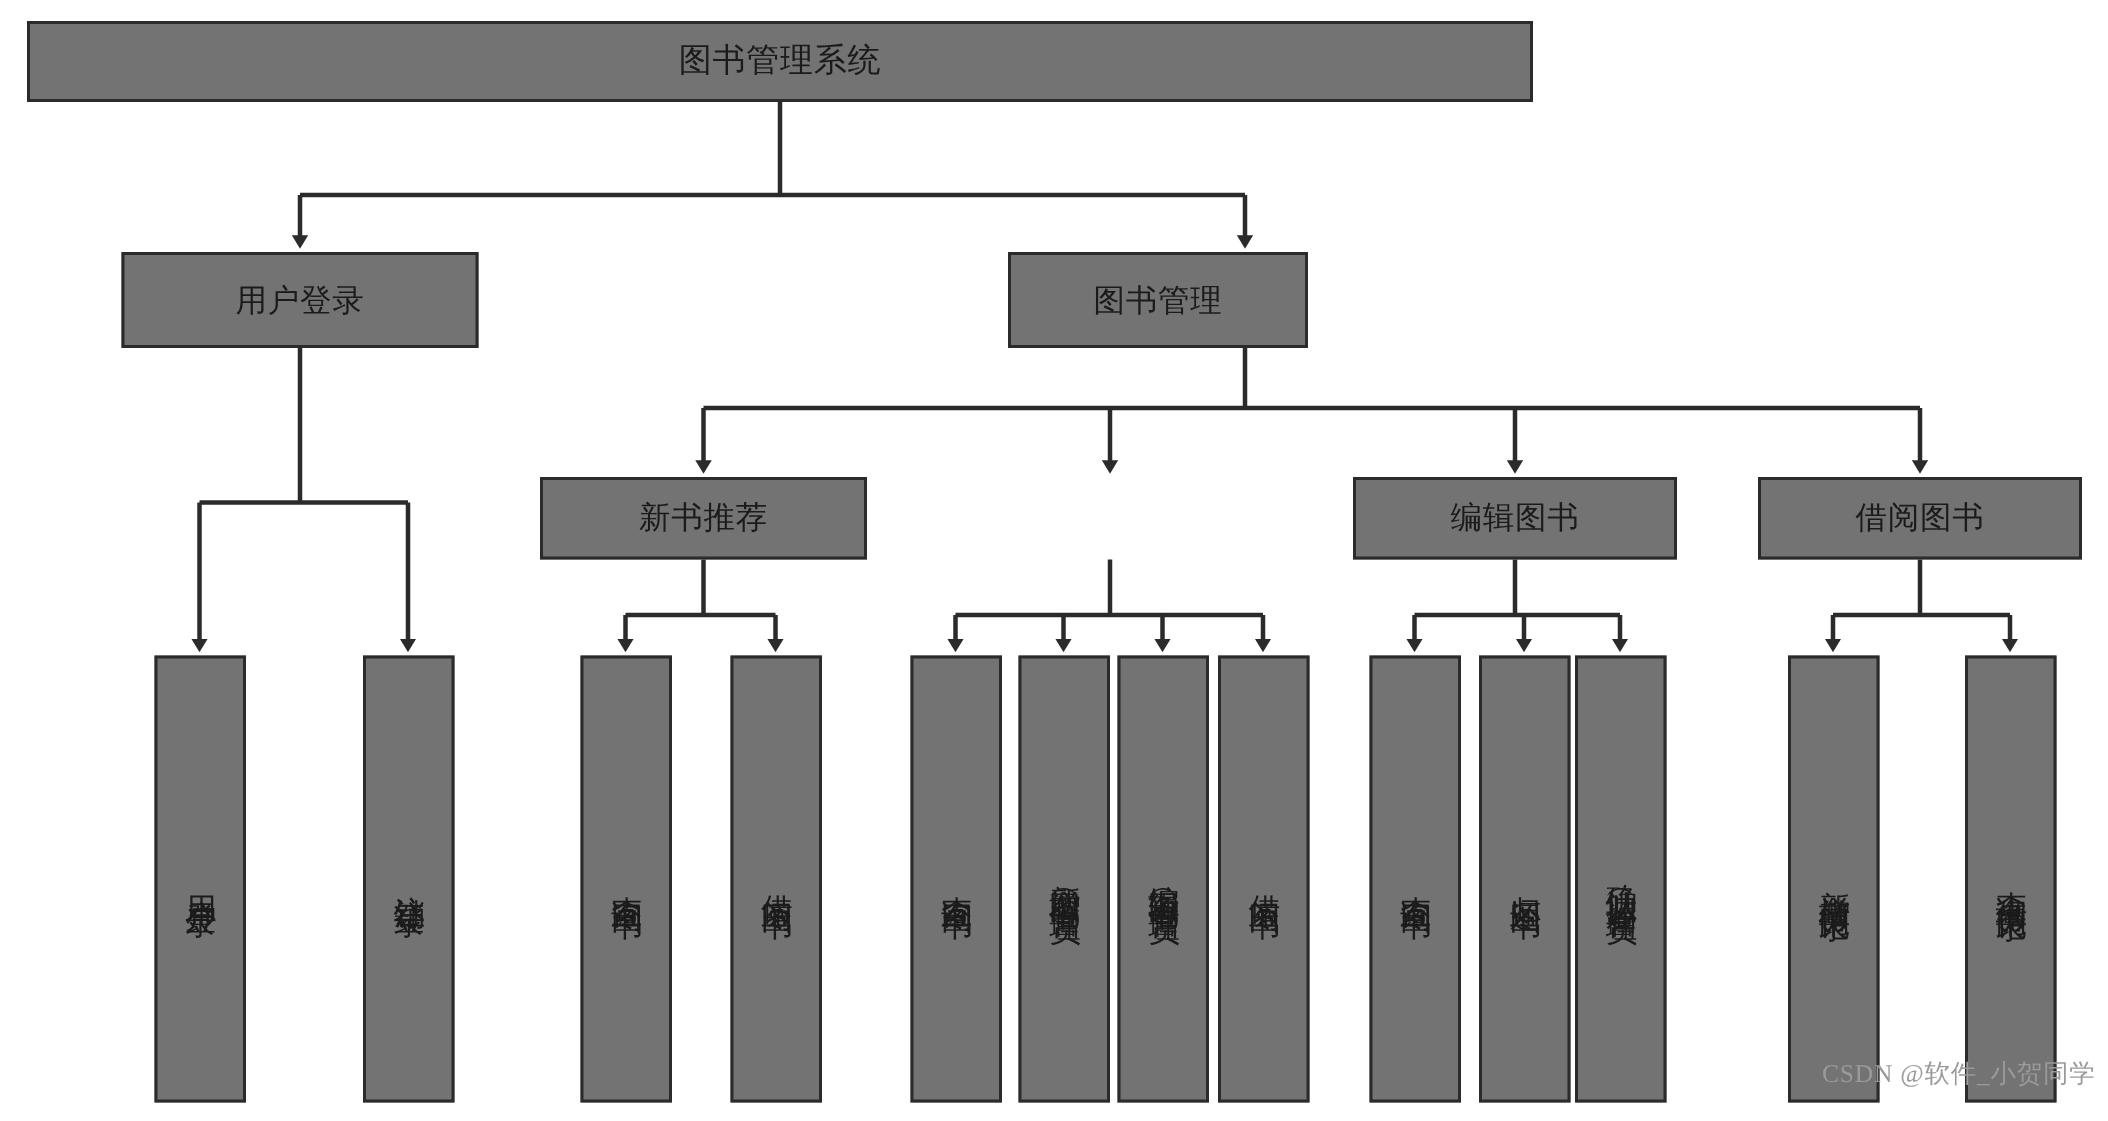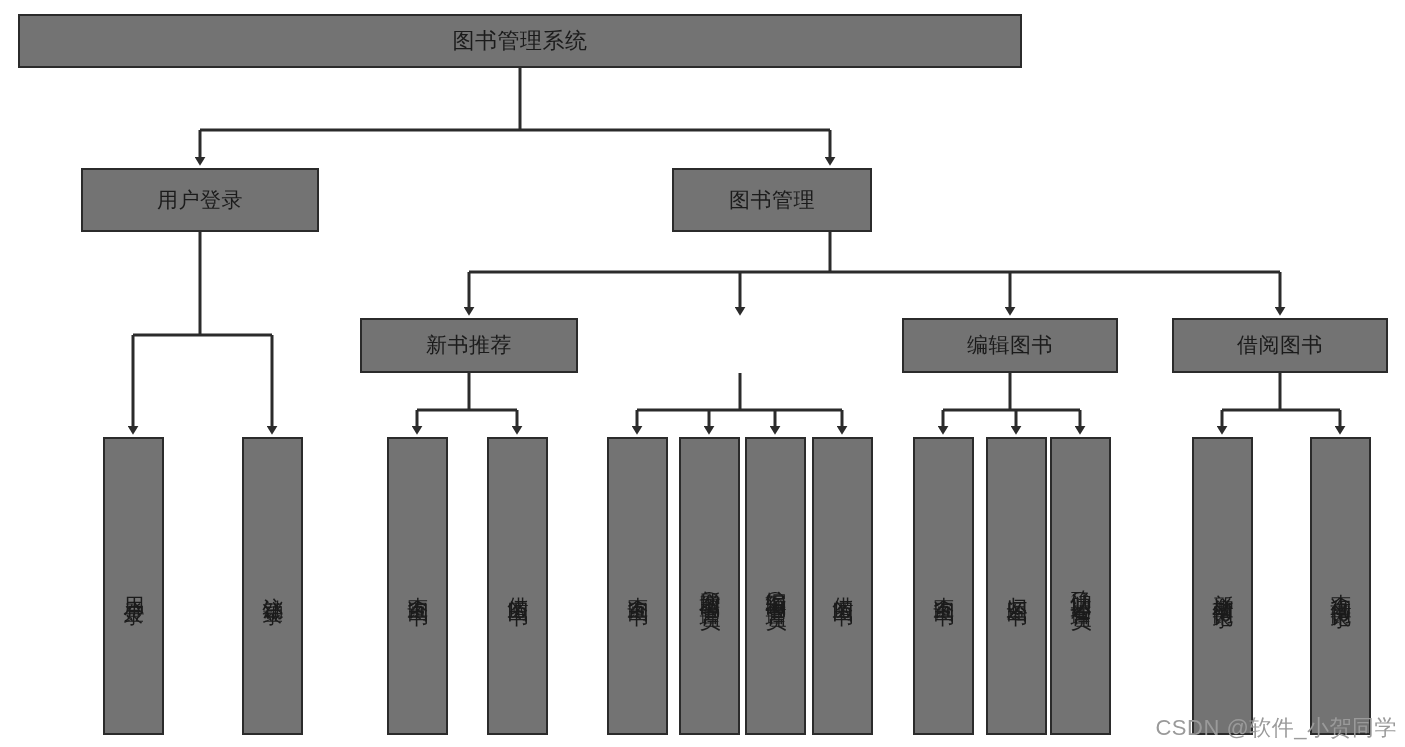--- a/index.html
+++ b/index.html
@@ -59,26 +59,26 @@
     writing-mode: vertical-rl;
     text-orientation: upright;
     font-size: 21px;
     line-height: 1.0;
     letter-spacing: 3px;
     white-space: nowrap;
   }
   #watermark {
     position: absolute;
     right: 8px;
-    bottom: 4px;
-    font-size: 22px;
+    bottom: 20px;
+    font-size: 17px;
     color: #9a9a9a;
     letter-spacing: 0.5px;
     white-space: nowrap;
-    font-family: Liberation Sans, sans-serif;
+    font-family: Liberation Serif, serif;
   }
 </style>
 </head>
 <body>
 
 <div id="canvas">
 
   <svg id="wires" viewBox="0 0 1405 747">
     <defs>
       <marker id="arrow" markerWidth="9" markerHeight="11" refX="1.2" refY="5.5" orient="auto" markerUnits="userSpaceOnUse">

